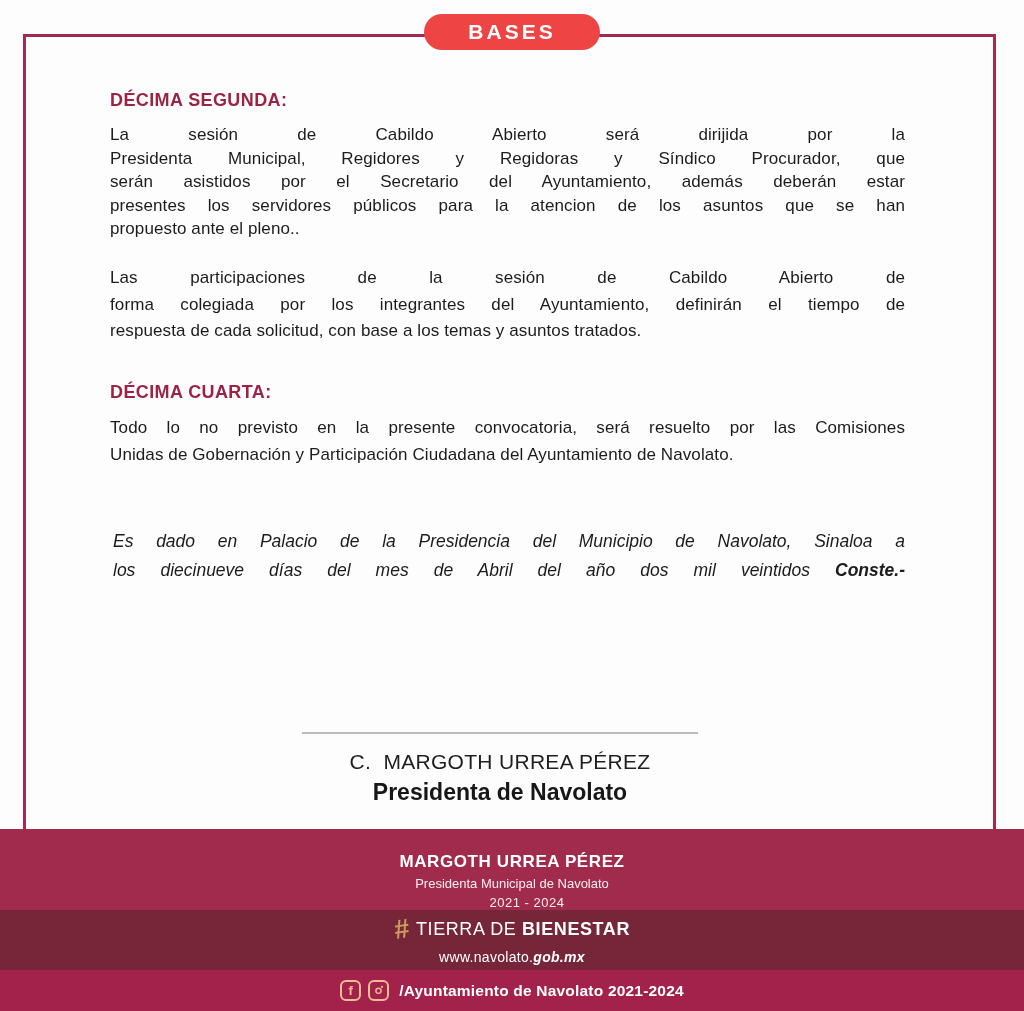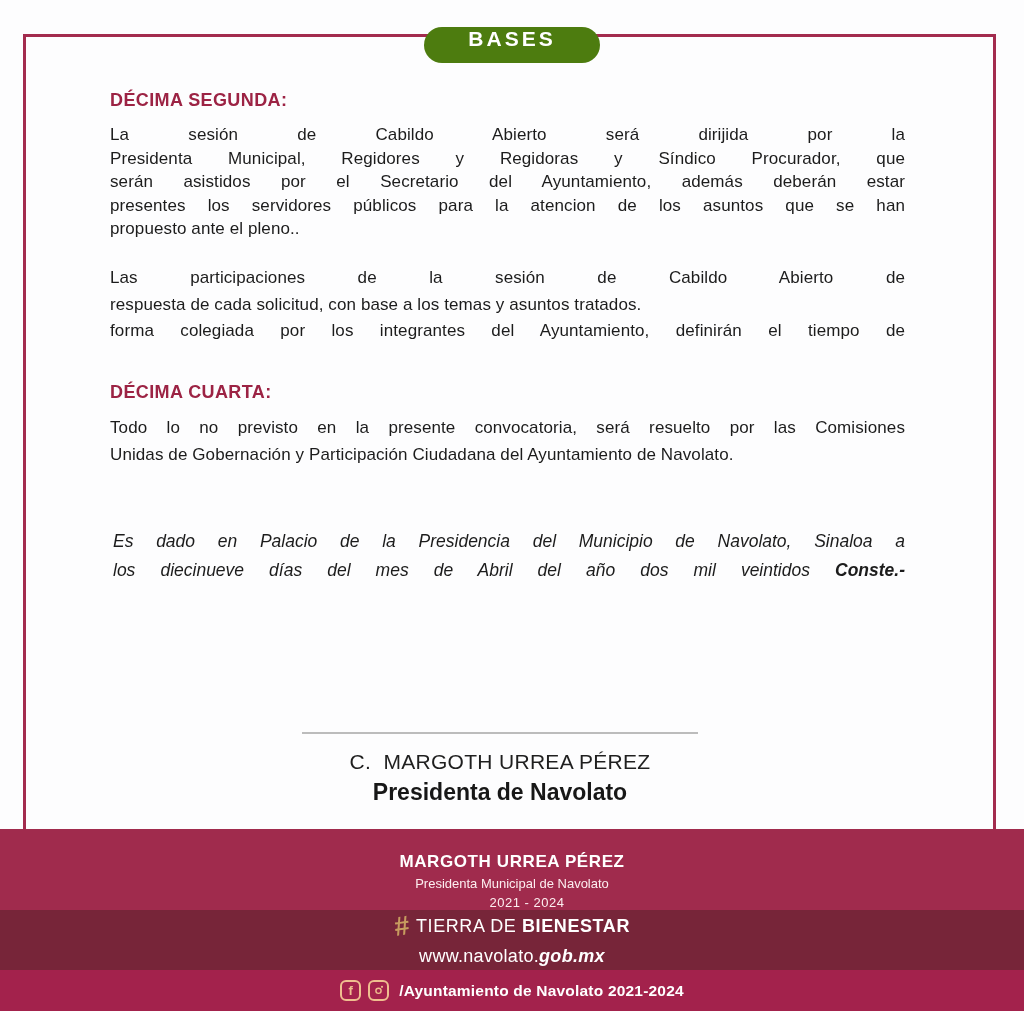--- a/index.html
+++ b/index.html
@@ -9,23 +9,23 @@
     font-family:"Liberation Sans", sans-serif;
     -webkit-font-smoothing:antialiased;
   }
   
   .frame{
     position:absolute;left:23px;top:34px;width:973px;height:796px;
     border:3px solid #A32B4E;border-bottom:none;box-sizing:border-box;
   }
   
   .badge{
-    position:absolute;top:27px;left:50%;transform:translateX(-50%);
-    width:176px;height:36px;background:#4d7c0f;border-radius:18px;
-    display:flex;align-items:flex-start;justify-content:center;z-index:2;
+    position:absolute;top:14px;left:50%;transform:translateX(-50%);
+    width:176px;height:36px;background:#ef4444;border-radius:18px;
+    display:flex;align-items:center;justify-content:center;z-index:2;
   }
   .badge span{
     color:#fff;font-weight:bold;font-size:21px;letter-spacing:3px;
   }
   
   .sec{position:absolute;left:110px;width:795px;}
   .sec-0{top:90px;}
   .sec-1{top:265px;}
   .sec-2{top:382px;}
   .sec-h{
@@ -62,21 +62,21 @@
   .band{position:absolute;left:0;width:1024px;display:flex;flex-direction:column;align-items:center;justify-content:center;}
   .band-a{top:829px;height:103px;background:#A02B4D;}
   .band-b{top:910px;height:60px;background:#772539;}
   .band-c{top:970px;height:41px;background:#A3224C;flex-direction:row;gap:7px;}
   .ba-name{color:#fff;font-weight:bold;font-size:17px;letter-spacing:.6px;}
   .ba-title{color:#fdeef0;font-size:13px;margin-top:4px;}
   .ba-term{color:#fdeef0;font-size:13px;margin-top:4px;letter-spacing:.5px;margin-left:30px;}
   .bb-row1{display:flex;align-items:center;gap:7px;}
   .bb-brand{color:#fff;font-size:18px;letter-spacing:.6px;}
   .bb-brand b{font-weight:bold;}
-  .bb-web{color:#fff;font-size:18px;margin-top:6px;letter-spacing:.3px;}
+  .bb-web{color:#fff;font-size:14px;margin-top:6px;letter-spacing:.3px;}
   .bb-web b{font-weight:bold;font-style:italic;}
   .hash{
     color:#C79C5F;font-weight:bold;font-style:italic;font-size:27px;
     transform:rotate(-8deg);display:inline-block;line-height:1;
   }
   .soc-ico{
     width:21px;height:21px;border:2px solid #EFBE8F;border-radius:6px;
     box-sizing:border-box;display:flex;align-items:center;justify-content:center;
     color:#EFBE8F;font-weight:bold;font-size:13px;
   }
@@ -95,22 +95,22 @@
     <div class="sec sec-0">
       <div class="sec-h">DÉCIMA SEGUNDA:</div>
       <div class="line">La sesión de Cabildo Abierto será dirijida por la</div>
       <div class="line">Presidenta Municipal, Regidores y Regidoras y Síndico Procurador, que</div>
       <div class="line">serán asistidos por el Secretario del Ayuntamiento, además deberán estar</div>
       <div class="line">presentes los servidores públicos para la atencion de los asuntos que se han</div>
       <div class="line last">propuesto ante el pleno..</div>
     </div>
     <div class="sec sec-1">
       <div class="line">Las participaciones de la sesión de Cabildo Abierto de</div>
+      <div class="line">forma colegiada por los integrantes del Ayuntamiento, definirán el tiempo de</div>
       <div class="line last">respuesta de cada solicitud, con base a los temas y asuntos tratados.</div>
-      <div class="line">forma colegiada por los integrantes del Ayuntamiento, definirán el tiempo de</div>
     </div>
     <div class="sec sec-2">
       <div class="sec-h">DÉCIMA CUARTA:</div>
       <div class="line">Todo lo no previsto en la presente convocatoria, será resuelto por las Comisiones</div>
       <div class="line last">Unidas de Gobernación y Participación Ciudadana del Ayuntamiento de Navolato.</div>
     </div>
   </div>
 
 <div class="closing" id="closing">
     <div class="cline">Es dado en Palacio de la Presidencia del Municipio de Navolato, Sinaloa a</div>

